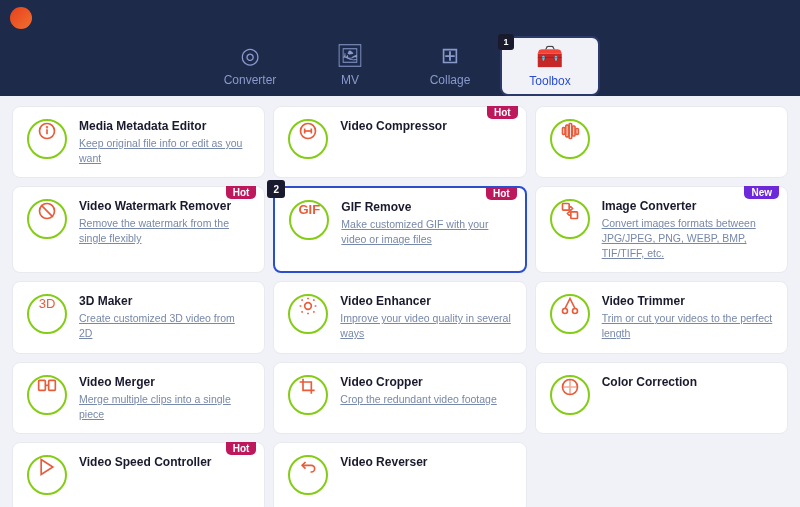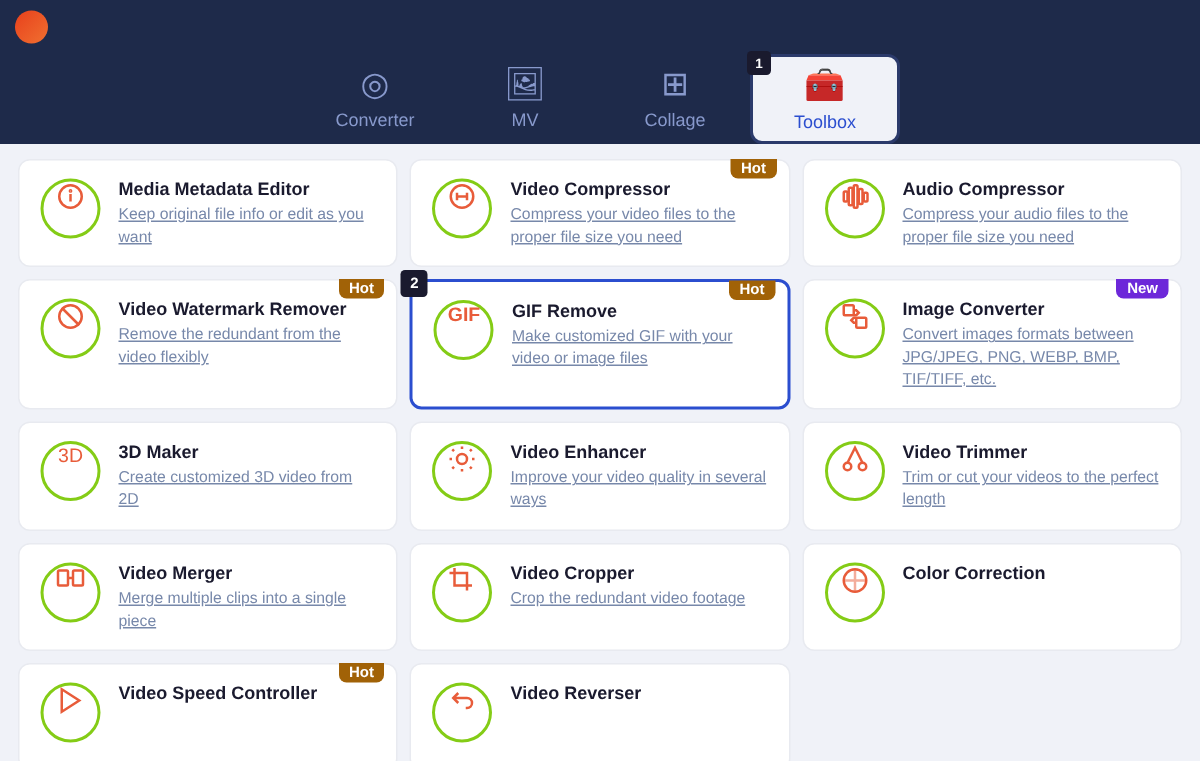--- a/index.html
+++ b/index.html
@@ -74,21 +74,21 @@
 
     .tool-info { flex: 1; }
     .tool-name { font-size: 12px; font-weight: 600; color: #1a1a2e; margin-bottom: 3px; }
     .tool-desc { font-size: 10.5px; color: #7788aa; line-height: 1.4; text-decoration: underline; }
 
     .badge {
       position: absolute; top: -1px; right: 8px;
       padding: 1px 7px; border-radius: 0 0 5px 5px;
       font-size: 10px; font-weight: bold; color: white;
     }
-    .badge-hot { background: #a16207; }
+    .badge-hot { background: #be185d; }
     .badge-new { background: #6d28d9; }
 
     
     .step-badge {
       position: absolute; top: -8px; left: -8px;
       width: 18px; height: 18px; background: #1a1a2e; border-radius: 3px;
       color: white; font-size: 10px; font-weight: bold;
       display: flex; align-items: center; justify-content: center;
     }
   </style>
@@ -153,51 +153,46 @@
     <div class="tool-icon-wrap">
       <svg viewBox="0 0 24 24" width="20" height="20" fill="none" stroke="#e85c3a" stroke-width="2">
             <circle cx="12" cy="12" r="9"></circle>
             <line x1="8" y1="12" x2="16" y2="12"></line>
             <line x1="8" y1="9" x2="8" y2="15"></line>
             <line x1="16" y1="9" x2="16" y2="15"></line>
           </svg>
     </div>
     <div class="tool-info">
       <div class="tool-name">Video Compressor</div>
-      <div class="tool-desc">Compress your video files to the proper file size you need</div>
     </div>
   </div>
       <div class="tool-card">
 
     <div class="tool-icon-wrap">
       <svg viewBox="0 0 24 24" width="20" height="20" fill="none" stroke="#e85c3a" stroke-width="2">
             <rect x="3" y="8" width="3" height="8" rx="1"></rect>
             <rect x="7" y="5" width="3" height="14" rx="1"></rect>
             <rect x="11" y="3" width="3" height="18" rx="1"></rect>
             <rect x="15" y="6" width="3" height="12" rx="1"></rect>
             <rect x="19" y="9" width="3" height="7" rx="1"></rect>
           </svg>
     </div>
-    <div class="tool-info">
-      <div class="tool-name">Audio Compressor</div>
-      <div class="tool-desc">Compress your audio files to the proper file size you need</div>
-    </div>
   </div>
       <div class="tool-card">
 
     <div class="badge badge-hot">Hot</div>
     <div class="tool-icon-wrap">
       <svg viewBox="0 0 24 24" width="20" height="20" fill="none" stroke="#e85c3a" stroke-width="2">
             <circle cx="12" cy="12" r="9"></circle>
             <line x1="5" y1="5" x2="19" y2="19"></line>
           </svg>
     </div>
     <div class="tool-info">
       <div class="tool-name">Video Watermark Remover</div>
-      <div class="tool-desc">Remove the redundant from the video flexibly</div>
+      <div class="tool-desc">Remove the watermark from the single flexibly</div>
     </div>
   </div>
       <div class="tool-card highlighted">
     <div class="step-badge">2</div>
     <div class="badge badge-hot">Hot</div>
     <div class="tool-icon-wrap">
       <span style="font-size:13px;font-weight:bold;color:#e85c3a;">GIF</span>
     </div>
     <div class="tool-info">
       <div class="tool-name">GIF Remove</div>

